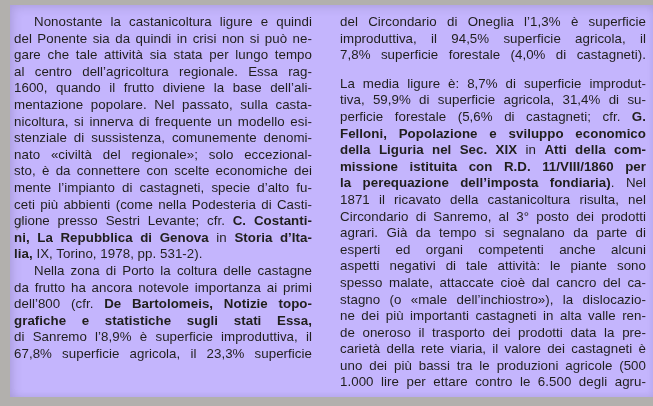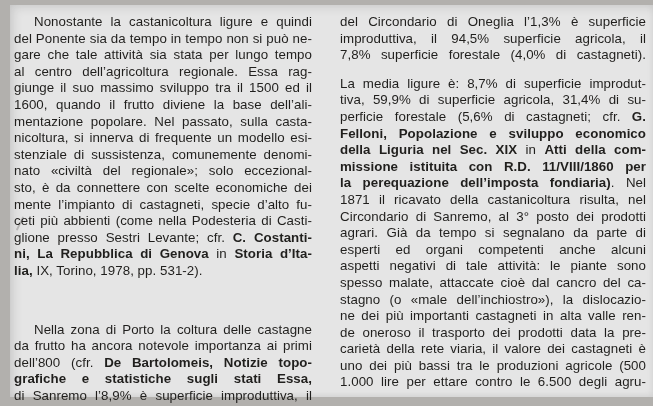--- a/index.html
+++ b/index.html
@@ -54,41 +54,40 @@
     height: 15px;
     background: #8e8c89;
     opacity: 0.5;
     transform: rotate(26deg);
     border-radius: 1px;
   }
 </style>
 </head>
 <body style="background: rgb(178, 176, 173);">
 
-<div class="page" style="background: #e5e5e5;">
+<div class="page" style="background: #c4b5fd;">
   <div class="artifact"></div>
   <div class="cols">
     <div class="col col-left" id="col0">
         <div class="line indent" style="color: rgb(32, 31, 29);"><span>Nonostante la castanicoltura ligure e quindi</span></div>
-        <div class="line" style="color: rgb(32, 31, 29);"><span>del Ponente sia da tempo in tempo non si può ne-</span></div>
+        <div class="line" style="color: rgb(32, 31, 29);"><span>del Ponente sia da quindi in crisi non si può ne-</span></div>
         <div class="line" style="color: rgb(32, 31, 29);"><span>gare che tale attività sia stata per lungo tempo</span></div>
         <div class="line" style="color: rgb(32, 31, 29);"><span>al centro dell’agricoltura regionale. Essa rag-</span></div>
-        <div class="line" style="color: rgb(32, 31, 29);"><span>giunge il suo massimo sviluppo tra il 1500 ed il</span></div>
         <div class="line" style="color: rgb(32, 31, 29);"><span>1600, quando il frutto diviene la base dell’ali-</span></div>
         <div class="line" style="color: rgb(32, 31, 29);"><span>mentazione popolare. Nel passato, sulla casta-</span></div>
         <div class="line" style="color: rgb(32, 31, 29);"><span>nicoltura, si innerva di frequente un modello esi-</span></div>
         <div class="line" style="color: rgb(32, 31, 29);"><span>stenziale di sussistenza, comunemente denomi-</span></div>
         <div class="line" style="color: rgb(32, 31, 29);"><span>nato «civiltà del regionale»; solo eccezional-</span></div>
         <div class="line" style="color: rgb(32, 31, 29);"><span>sto, è da connettere con scelte economiche dei</span></div>
         <div class="line" style="color: rgb(32, 31, 29);"><span>mente l’impianto di castagneti, specie d’alto fu-</span></div>
         <div class="line" style="color: rgb(32, 31, 29);"><span>ceti più abbienti (come nella Podesteria di Casti-</span></div>
         <div class="line" style="color: rgb(32, 31, 29);"><span>glione presso Sestri Levante; cfr. </span><span class="b">C. Costanti-</span></div>
         <div class="line" style="color: rgb(32, 31, 29);"><span class="b">ni, La Repubblica di Genova </span><span>in </span><span class="b">Storia d’Ita-</span></div>
         <div class="line end" style="color: rgb(32, 31, 29);"><span class="b">lia, </span><span>IX, Torino, 1978, pp. 531-2).</span></div>
-        <div class="line indent" style="color: rgb(32, 31, 29); margin-top: 42px;"><span>Nella zona di Porto la coltura delle castagne</span></div>
+        <div class="line indent" style="color: rgb(32, 31, 29);"><span>Nella zona di Porto la coltura delle castagne</span></div>
         <div class="line" style="color: rgb(32, 31, 29);"><span>da frutto ha ancora notevole importanza ai primi</span></div>
         <div class="line" style="color: rgb(32, 31, 29);"><span>dell’800 (cfr. </span><span class="b">De Bartolomeis, Notizie topo-</span></div>
         <div class="line" style="color: rgb(32, 31, 29);"><span class="b">grafiche e statistiche sugli stati Essa,</span></div>
         <div class="line" style="color: rgb(32, 31, 29);"><span>di Sanremo l’8,9% è superficie improduttiva, il</span></div>
         <div class="line" style="color: rgb(32, 31, 29);"><span>67,8% superficie agricola, il 23,3% superficie</span></div>
       </div>
     <div class="col col-right" id="col1">
         <div class="line" style="color: rgb(32, 31, 29);"><span>del Circondario di Oneglia l’1,3% è superficie</span></div>
         <div class="line" style="color: rgb(32, 31, 29);"><span>improduttiva, il 94,5% superficie agricola, il</span></div>
         <div class="line" style="color: rgb(32, 31, 29);"><span>7,8% superficie forestale (4,0% di castagneti).</span></div>

